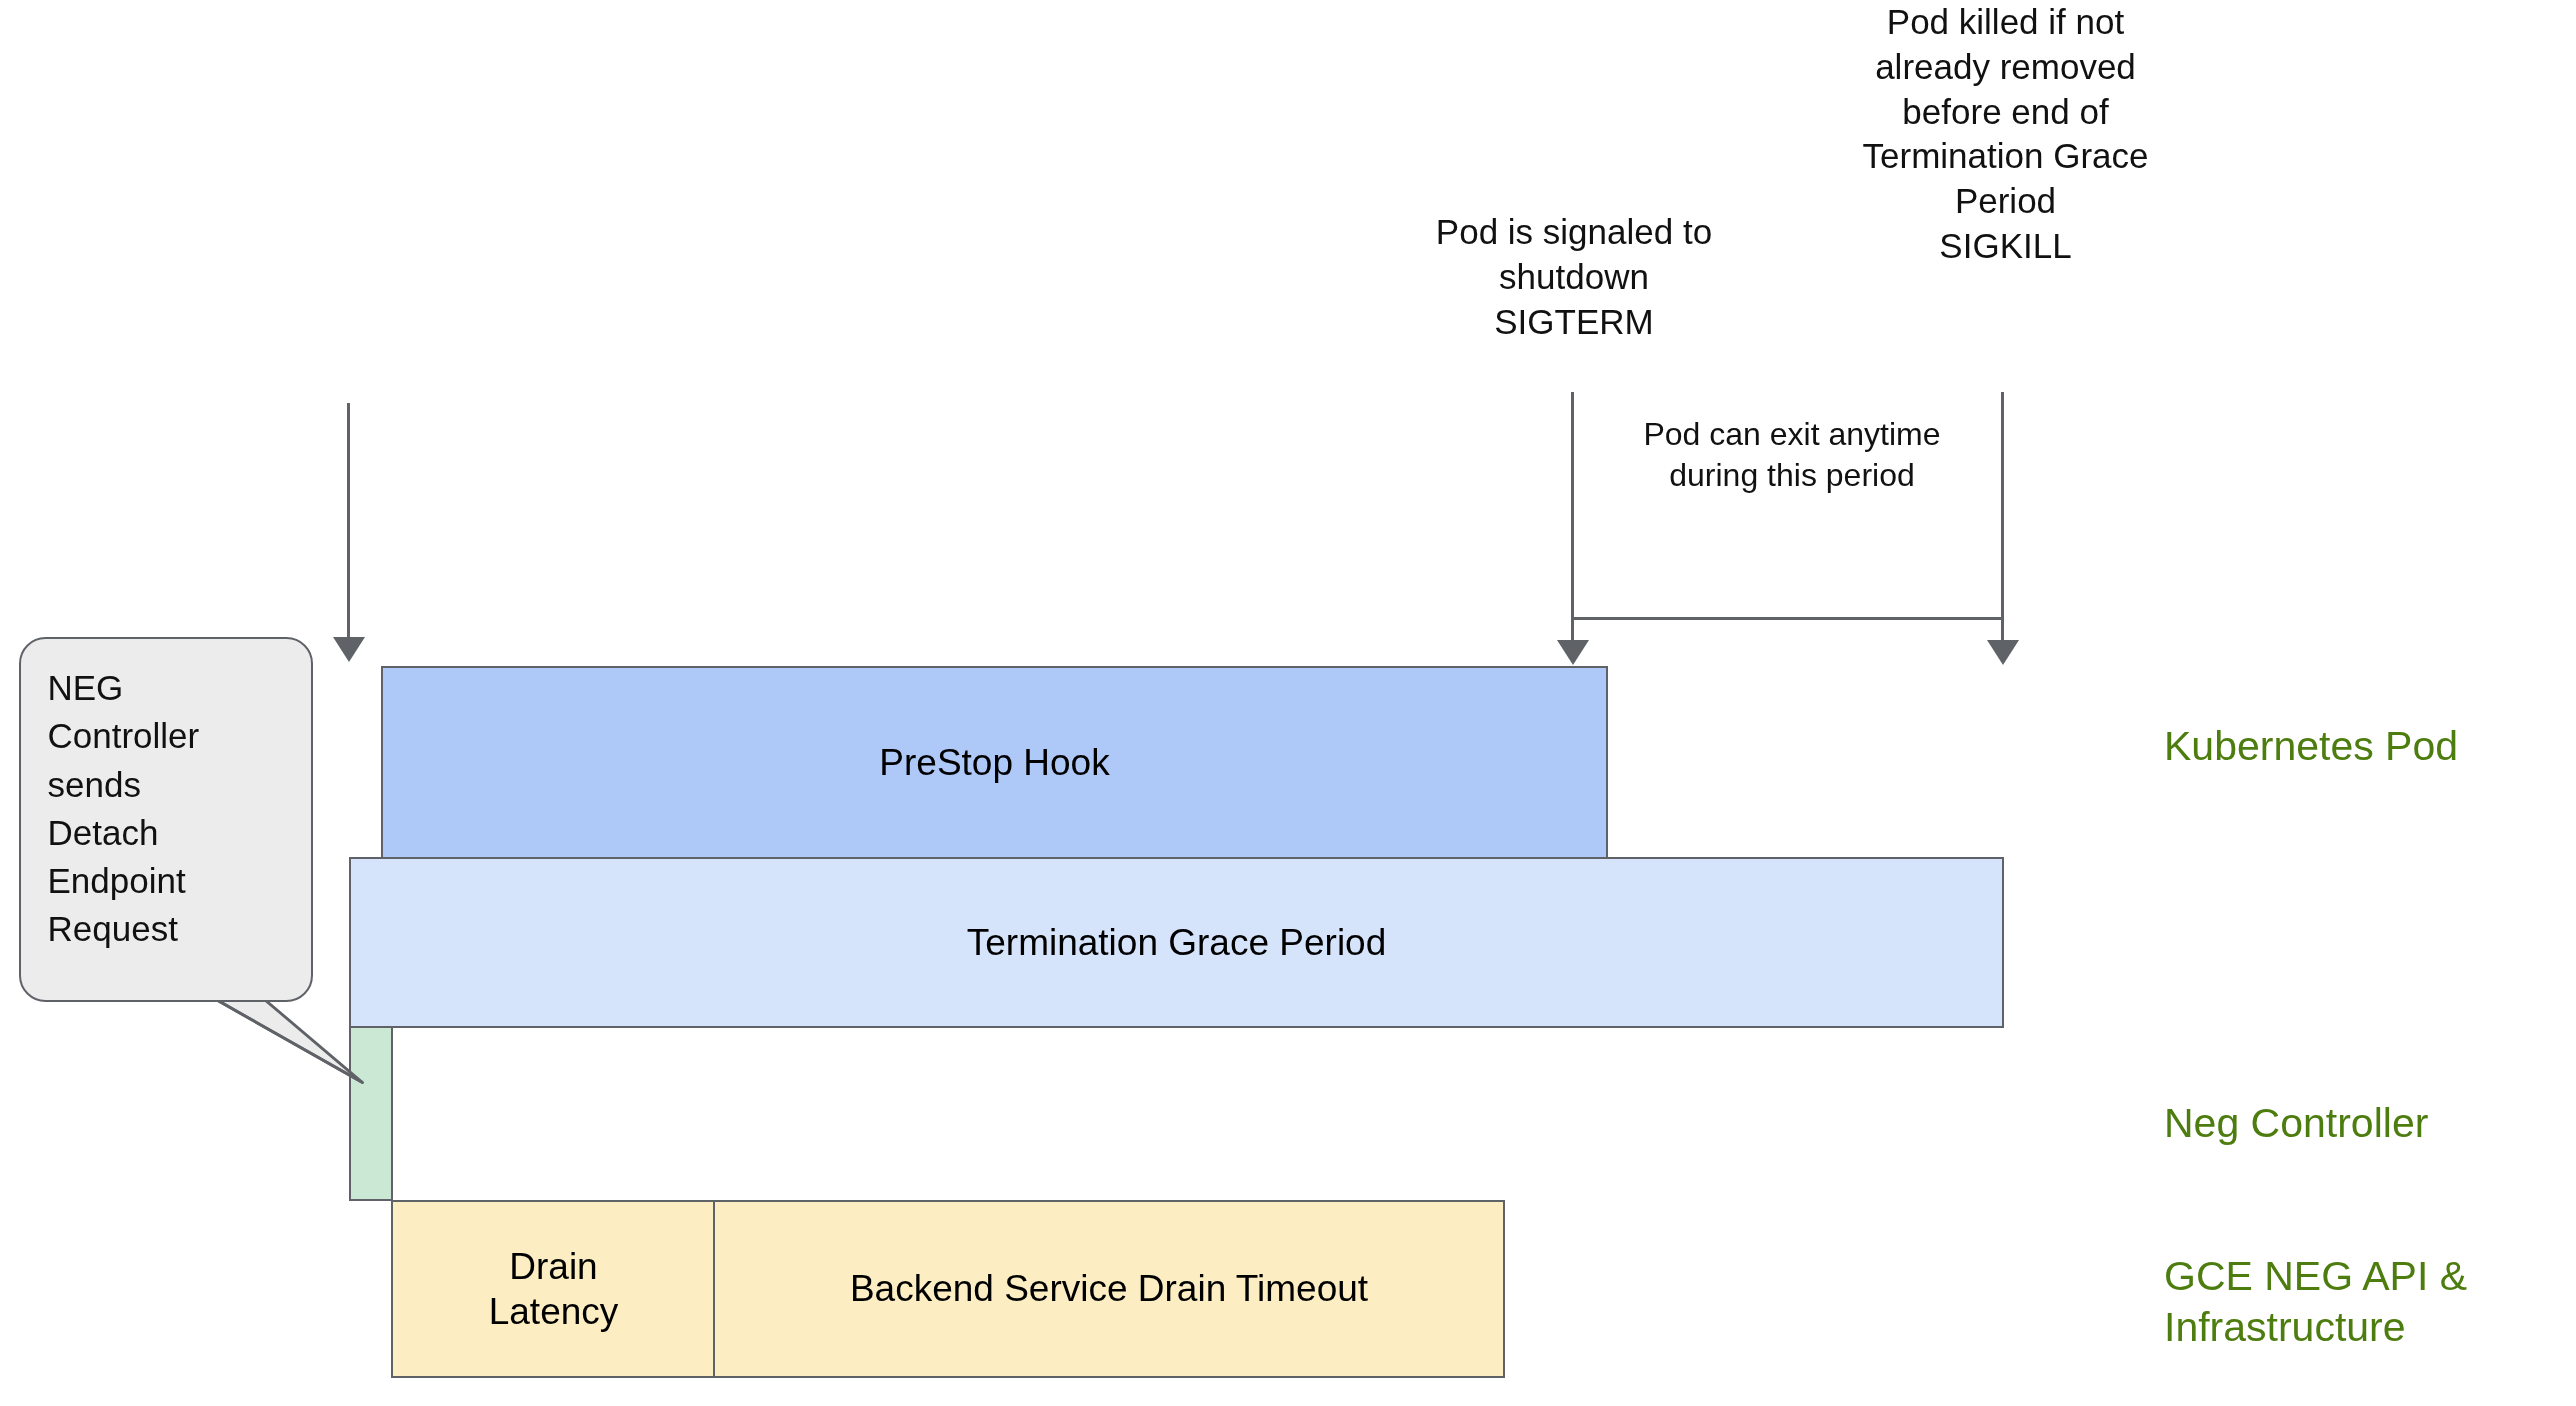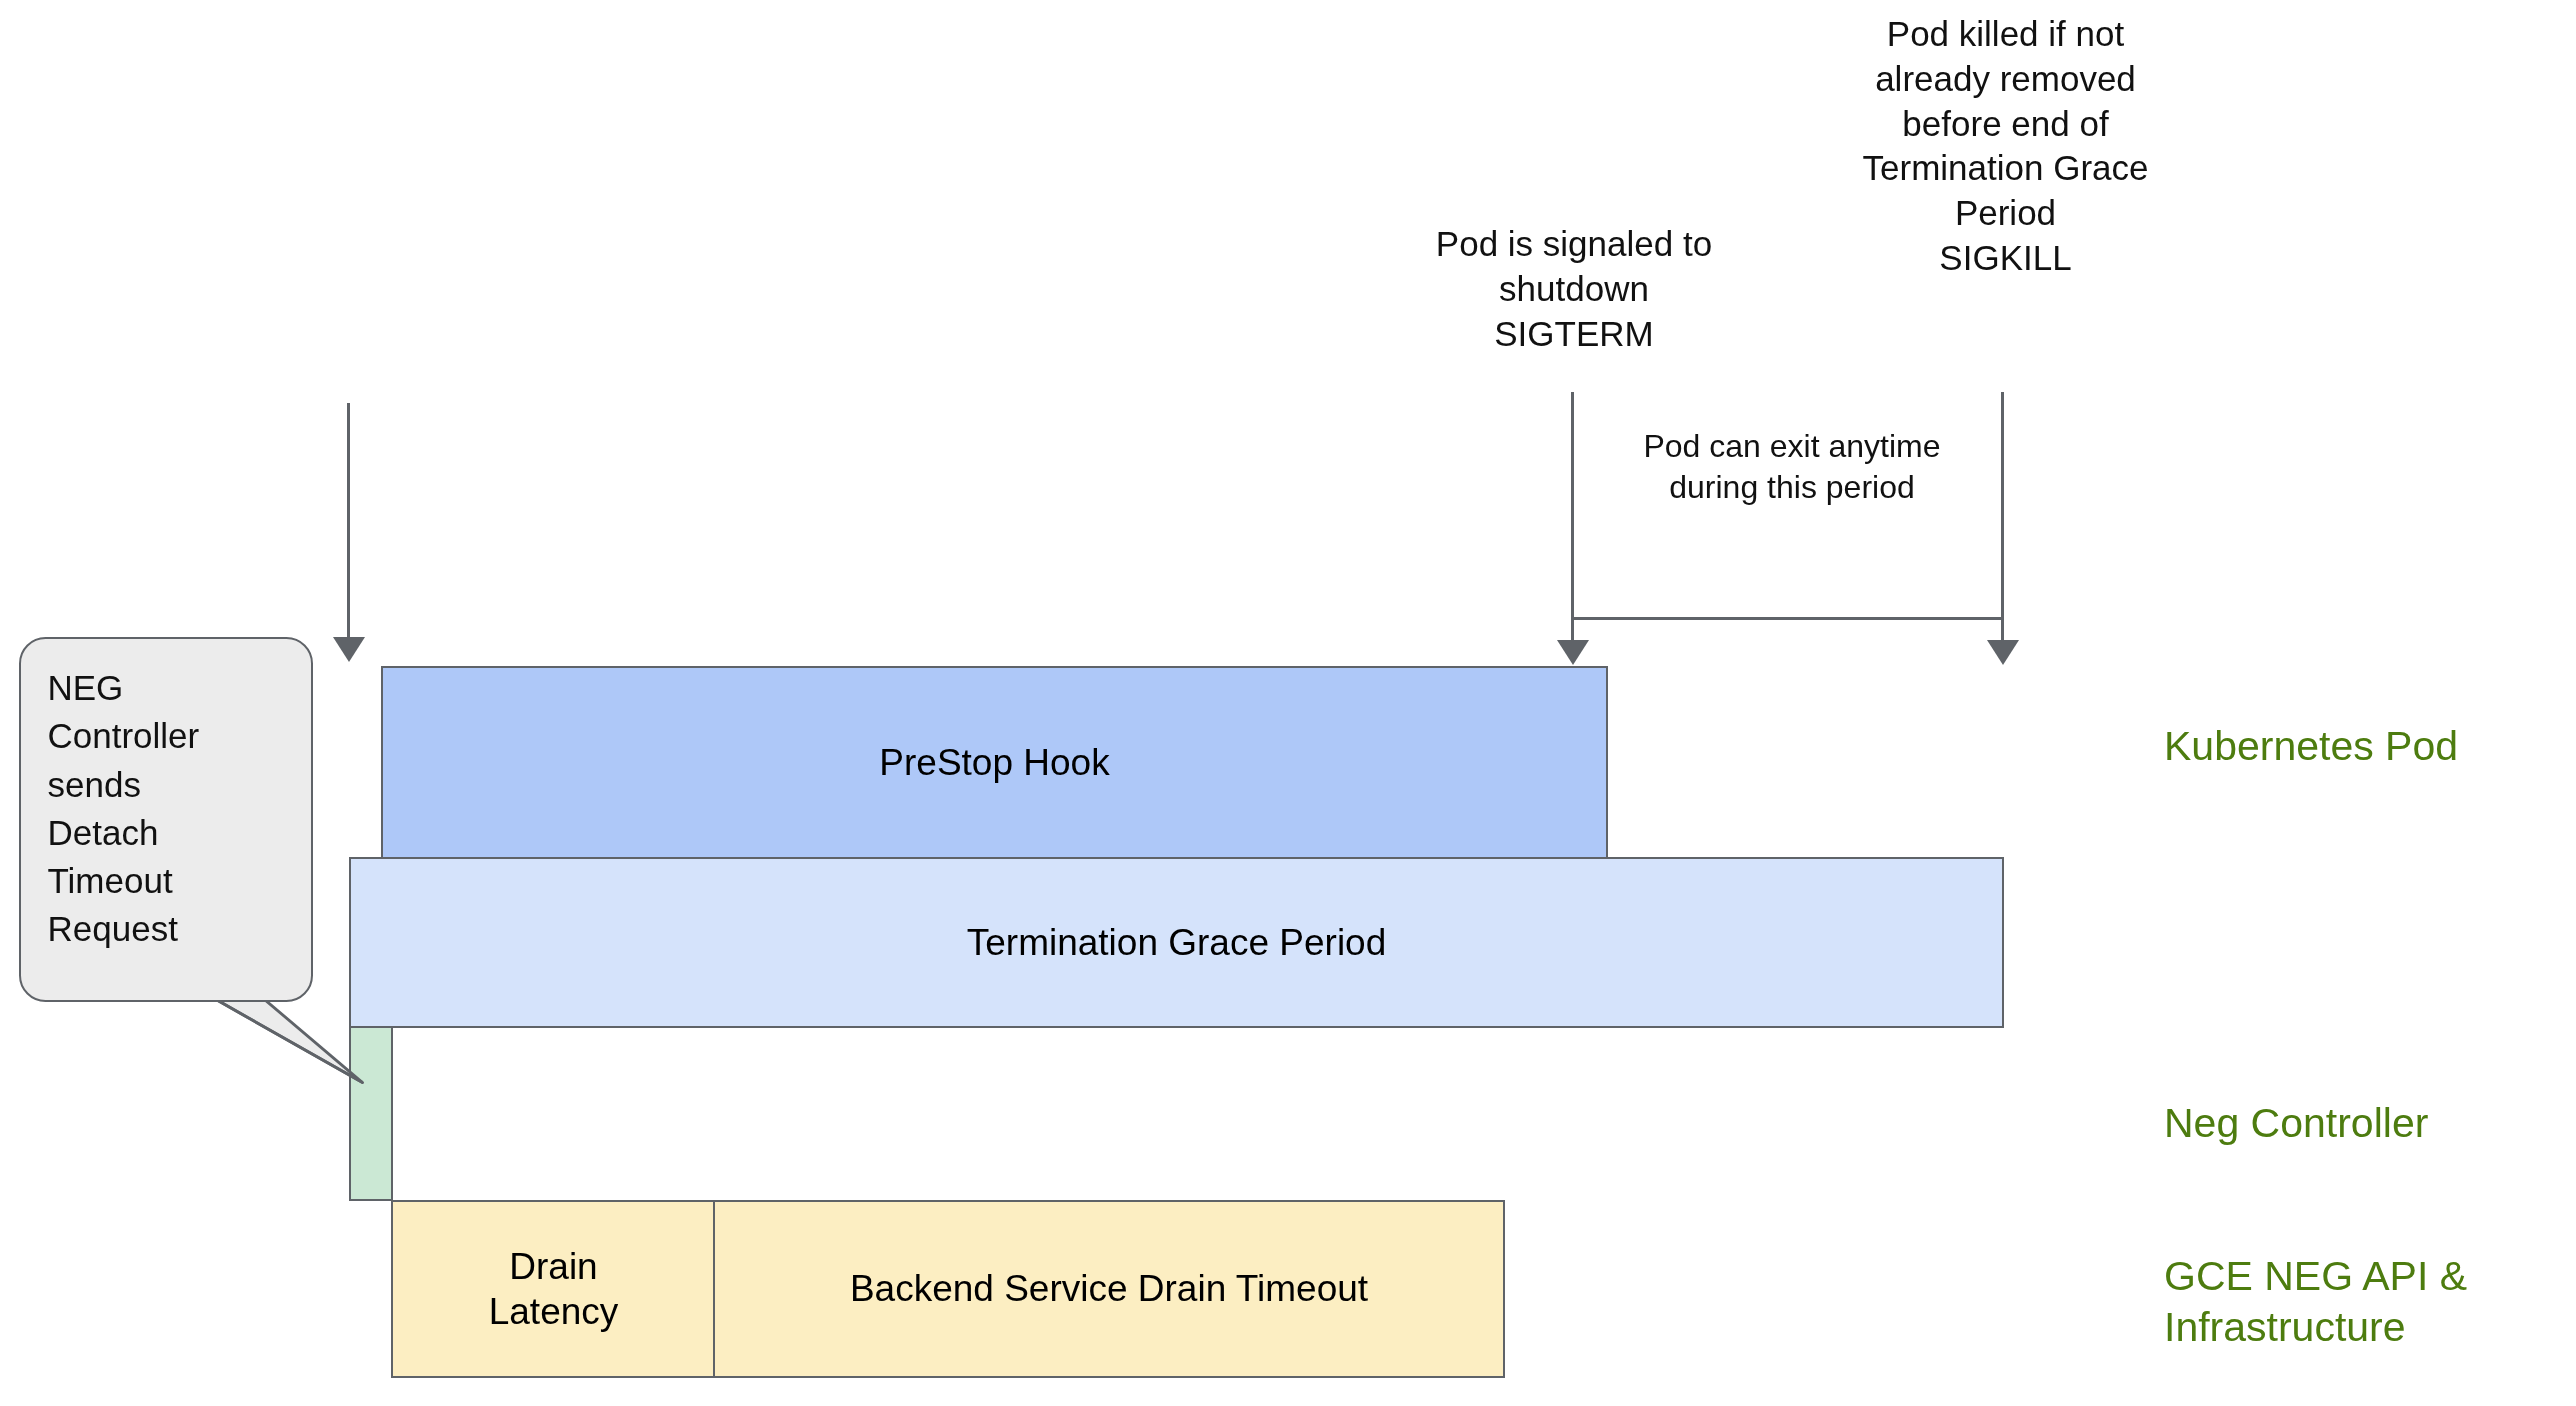--- a/index.html
+++ b/index.html
@@ -11,21 +11,20 @@
   .stage{position:absolute;inset:0;}
 
   
   .annot{
     position:absolute;
     font-size:35px;
     line-height:1.28;
     text-align:center;
     color:#111111;
     white-space:pre-line;
-    margin-top:12px;
   }
   #annot-termination{ left:43px;  top:210px;  width:607px; }
   #annot-sigterm    { left:1299px;top:210px;  width:550px; }
   #annot-sigkill    { left:1740px;top:0px;    width:531px; }
   #annot-exit       { left:1593px;top:414px;  width:398px; font-size:32px;}
 
   
   .vline{position:absolute;width:2.8px;background:#5f6368;}
   .vhead{
     position:absolute;width:0;height:0;
@@ -137,18 +136,18 @@
 
   <div id="callout-wrap">
     <svg id="callout-tail" viewBox="0 0 420 600">
       <path d="M 178 360 L 260 375 L 372 470 Z" fill="#ececec" stroke="#5f6368" stroke-width="3" stroke-linejoin="round"></path>
       <path d="M 178 360 L 372 470" fill="none" stroke="#5f6368" stroke-width="3"></path>
     </svg>
     <div id="callout-box">NEG
 Controller
 sends
 Detach
-Timeout
+Endpoint
 Request</div>
   </div>
 
 </div>
 
 
 </body></html>

